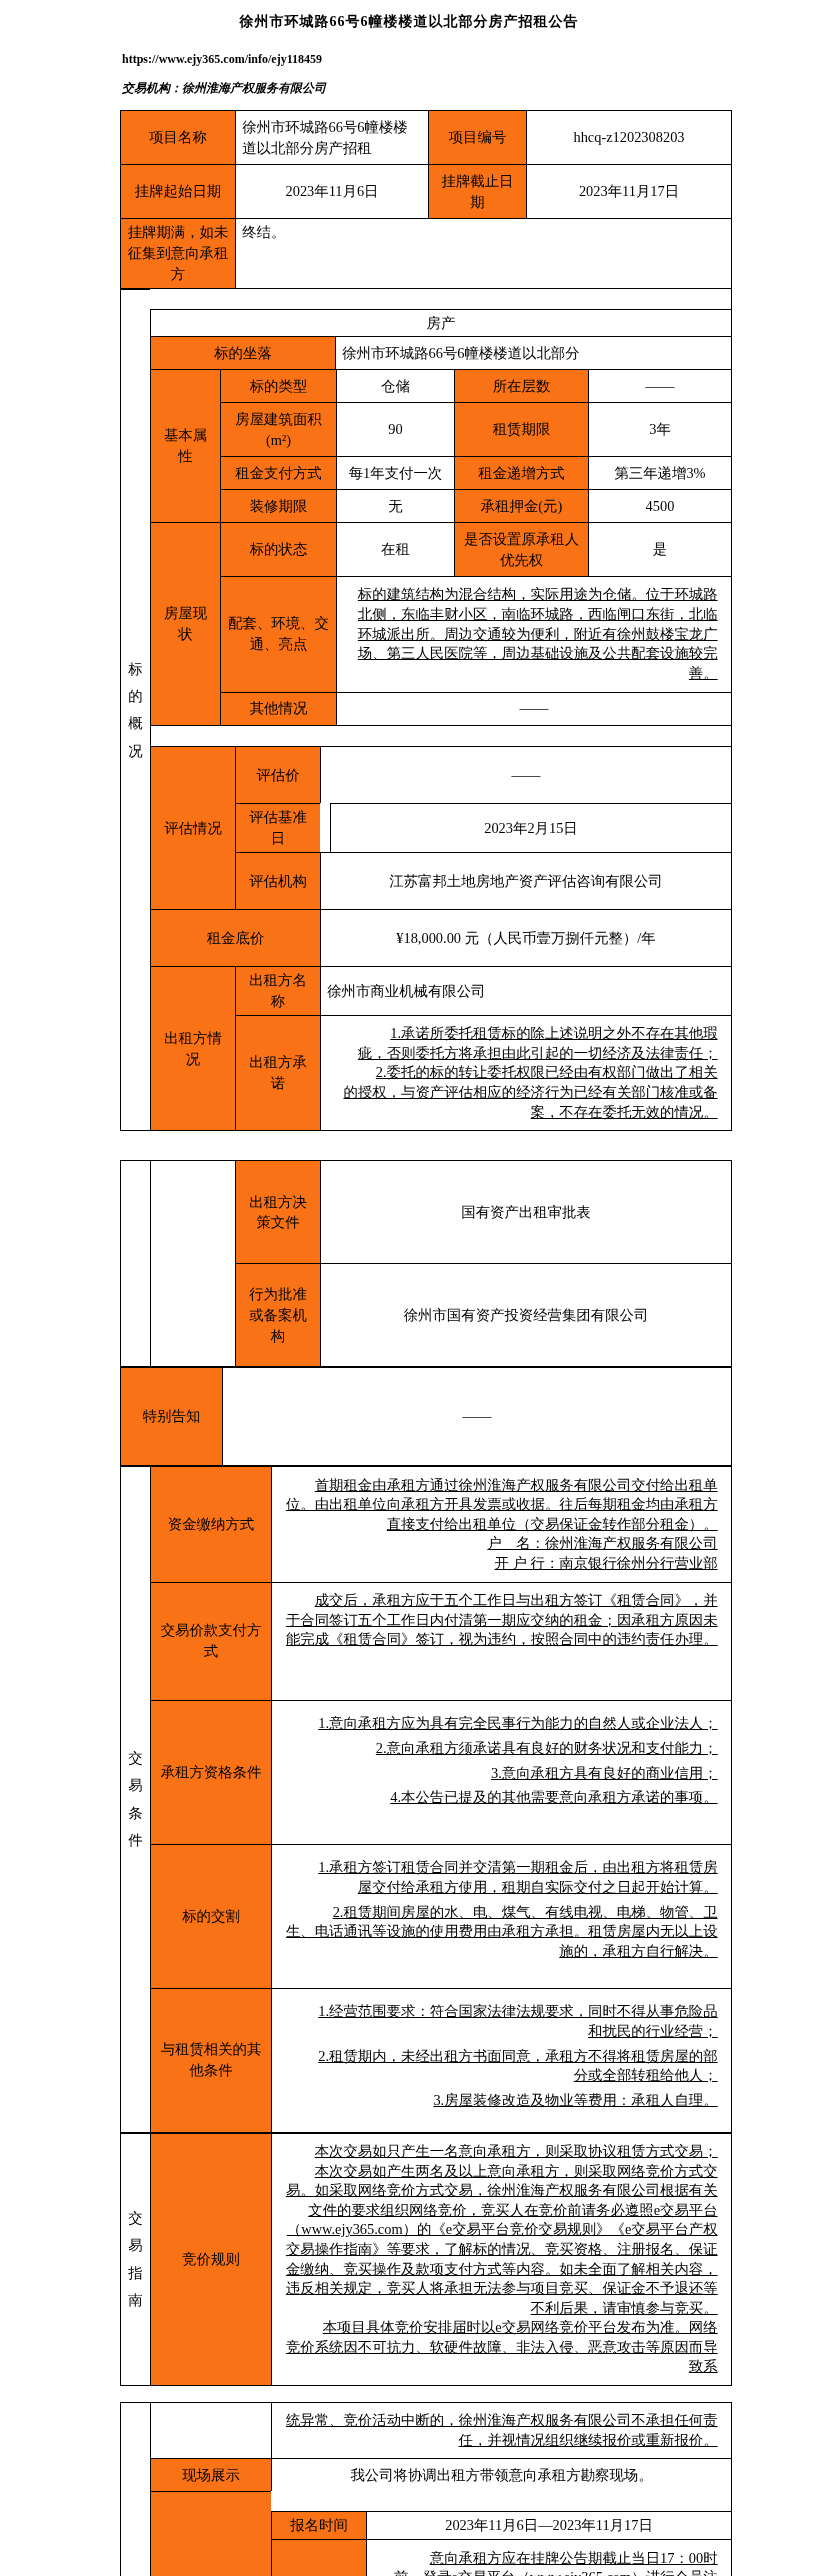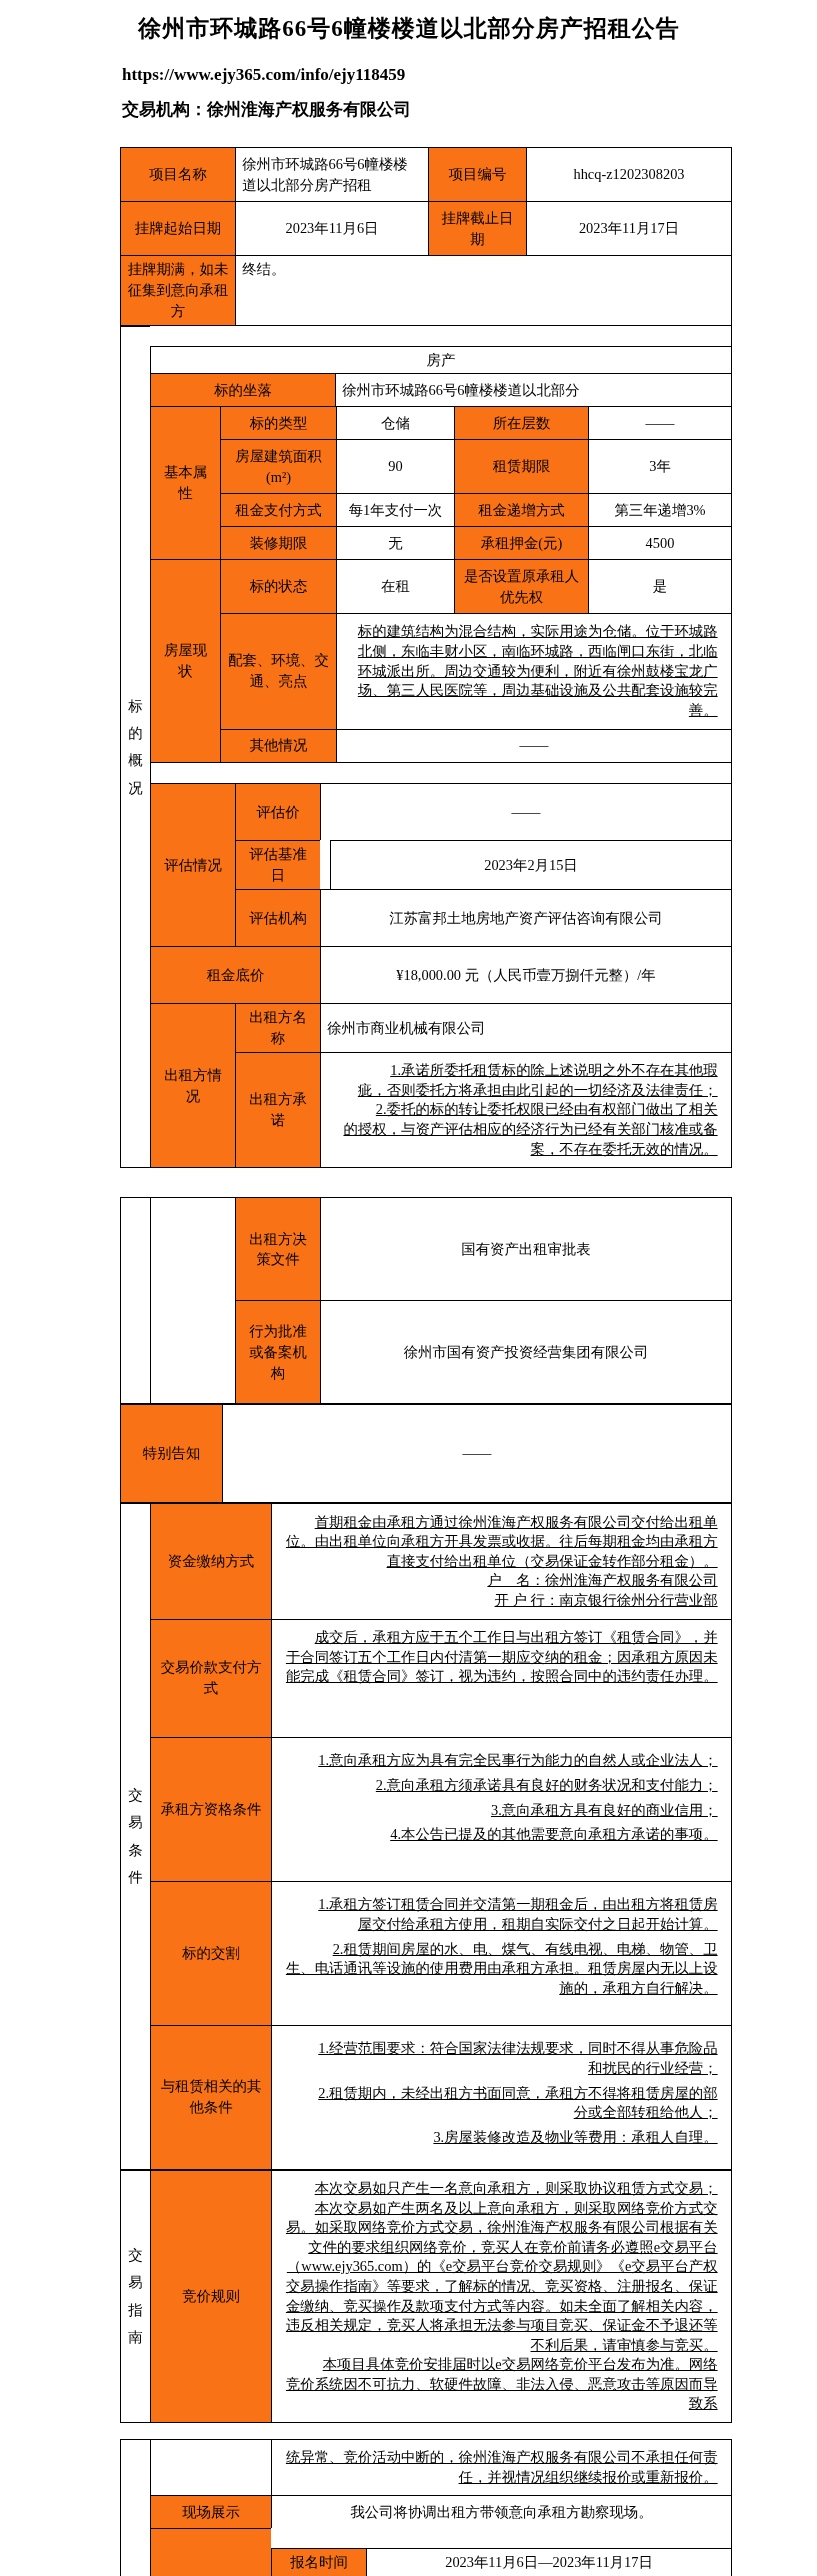--- a/index.html
+++ b/index.html
@@ -1,21 +1,21 @@
 <!DOCTYPE html>
 <html style="font-size:8.2px"><head>
 <meta charset="utf-8">
 <style>
   html,body{margin:0;padding:0;background:#ffffff;}
   body{width:818px;font-family:"Liberation Serif","DejaVu Serif",serif;color:#000;font-size:14.4px;}
   .doc{width:818px;padding-top:9.3px;}
-  .title{font-size:23px;font-weight:bold;text-align:center;margin:4.1px 0 20.6px 0;letter-spacing:1px;}
-  .meta{margin-left:122px;font-weight:bold;font-size:17px;}
+  .title{font-size:14px;font-weight:bold;text-align:center;margin:4.1px 0 20.6px 0;letter-spacing:1px;}
+  .meta{margin-left:122px;font-weight:bold;font-size:12px;}
   .url{margin-bottom:13.4px;}
-  .agency{margin-bottom:26px;}
+  .agency{margin-bottom:13px;font-style:italic;}
   .content{margin-left:120px;width:612px;}
   .tbl{border-right:1px solid #000;border-bottom:1px solid #000;box-sizing:border-box;}
   .row{display:flex;align-items:stretch;}
   .band{display:flex;align-items:stretch;}
   .bandbody{flex:1;display:flex;flex-direction:column;}
   .bandbody > .row{flex:1;}
   .cell{border-left:1px solid #000;border-top:1px solid #000;box-sizing:border-box;
         display:flex;align-items:center;justify-content:center;text-align:center;
         padding:3.1px 6.2px;line-height:1.45;}
   .lab{background:#f97316;}

